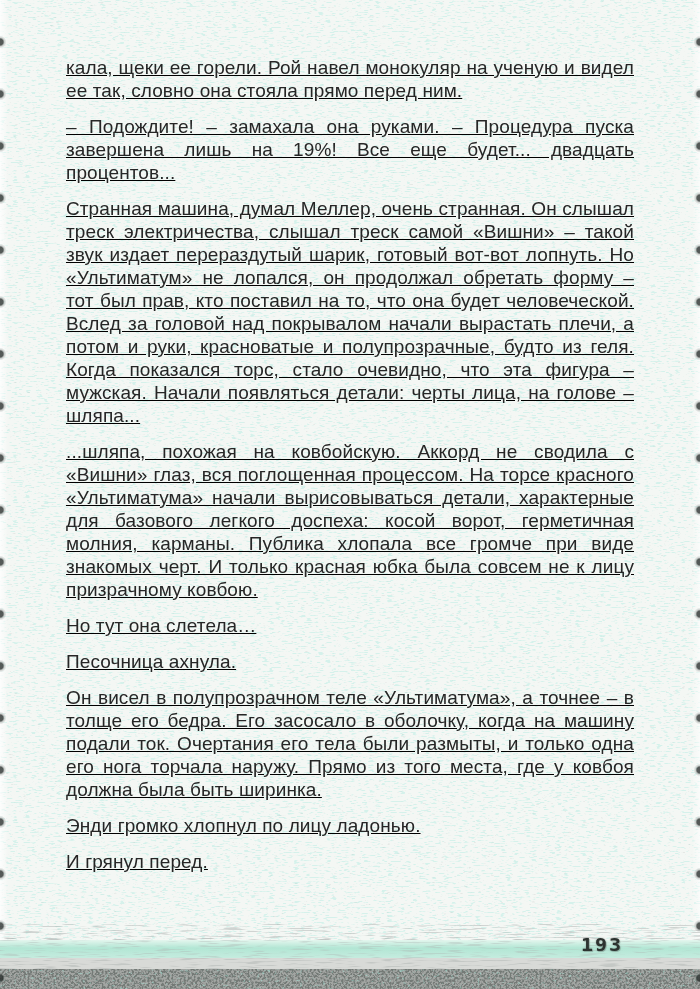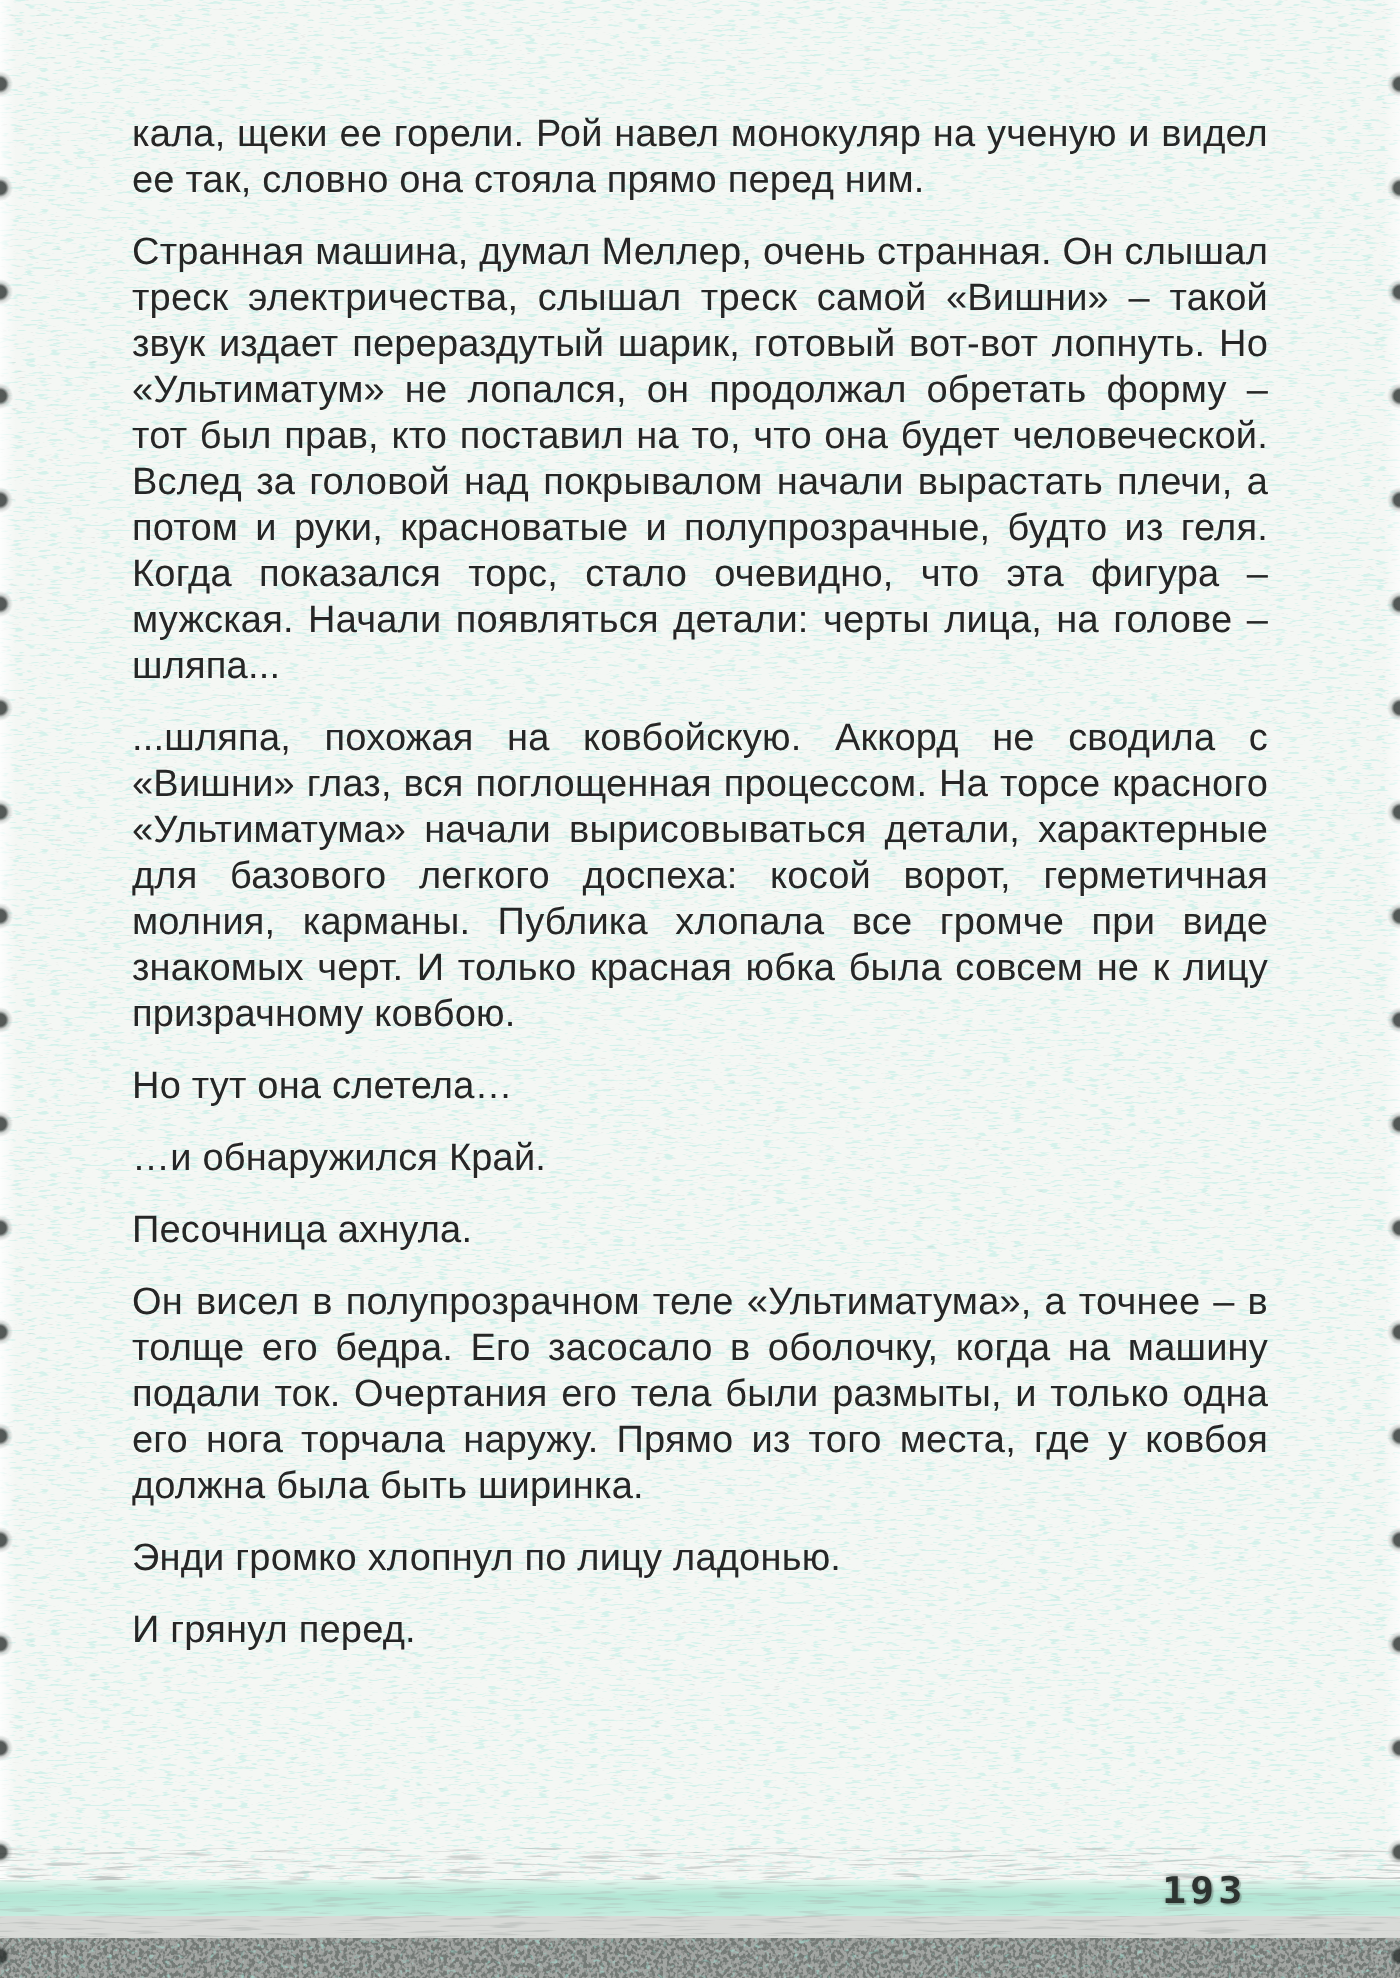--- a/index.html
+++ b/index.html
@@ -26,20 +26,21 @@
     overflow:hidden;
   }
   .paper-noise{
     position:absolute;left:0;top:0;z-index:0;
     pointer-events:none;
   }
   .text-block{
     position:absolute;
     left:66px;top:56px;width:568px;
     z-index:2;
+    text-decoration:underline;
   }
   .text-block p{
     font-size:19px;
     line-height:23px;
     letter-spacing:0.1px;
     color:var(--ink);
     text-align:justify;
     margin:0 0 13px 0;
   }
   .edge{
@@ -100,24 +101,24 @@
     </defs>
     <rect width="700" height="989" filter="url(#fTeal)" opacity="0.55"></rect>
     <rect width="700" height="989" filter="url(#fGrayDots)" opacity="0.22"></rect>
   </svg>
 
   <div class="scan-edge left"></div>
   <div class="scan-edge right"></div>
 
   <main class="text-block">
     <p>кала, щеки ее горели. Рой навел монокуляр на ученую и видел ее так, словно она стояла прямо перед ним.</p>
+    <p>– Подождите! – замахала она руками. – Процедура пуска завершена лишь на 19%! Все еще будет... двадцать процентов...</p>
     <p>Странная машина, думал Меллер, очень странная. Он слышал треск электричества, слышал треск самой «Вишни» – такой звук издает перераздутый шарик, готовый вот-вот лопнуть. Но «Ультиматум» не лопался, он продолжал обретать форму – тот был прав, кто поставил на то, что она будет человеческой. Вслед за головой над покрывалом начали вырастать плечи, а потом и руки, красноватые и полупрозрачные, будто из геля. Когда показался торс, стало очевидно, что эта фигура – мужская. Начали появляться детали: черты лица, на голове – шляпа...</p>
     <p>...шляпа, похожая на ковбойскую. Аккорд не сводила с «Вишни» глаз, вся поглощенная процессом. На торсе красного «Ультиматума» начали вырисовываться детали, характерные для базового легкого доспеха: косой ворот, герметичная молния, карманы. Публика хлопала все громче при виде знакомых черт. И только красная юбка была совсем не к лицу призрачному ковбою.</p>
     <p>Но тут она слетела…</p>
-    <p>…и обнаружился Край.</p>
     <p>Песочница ахнула.</p>
     <p>Он висел в полупрозрачном теле «Ультиматума», а точнее – в толще его бедра. Его засосало в оболочку, когда на машину подали ток. Очертания его тела были размыты, и только одна его нога торчала наружу. Прямо из того места, где у ковбоя должна была быть ширинка.</p>
     <p>Энди громко хлопнул по лицу ладонью.</p>
     <p>И грянул перед.</p>
   </main>
 
   <svg class="bottom-noise" width="700" height="69" xmlns="http://www.w3.org/2000/svg" aria-hidden="true">
     <defs>
       <linearGradient id="gMint" x1="0" y1="0" x2="0" y2="1">
         <stop offset="0" stop-color="#e4f6ee"></stop>

